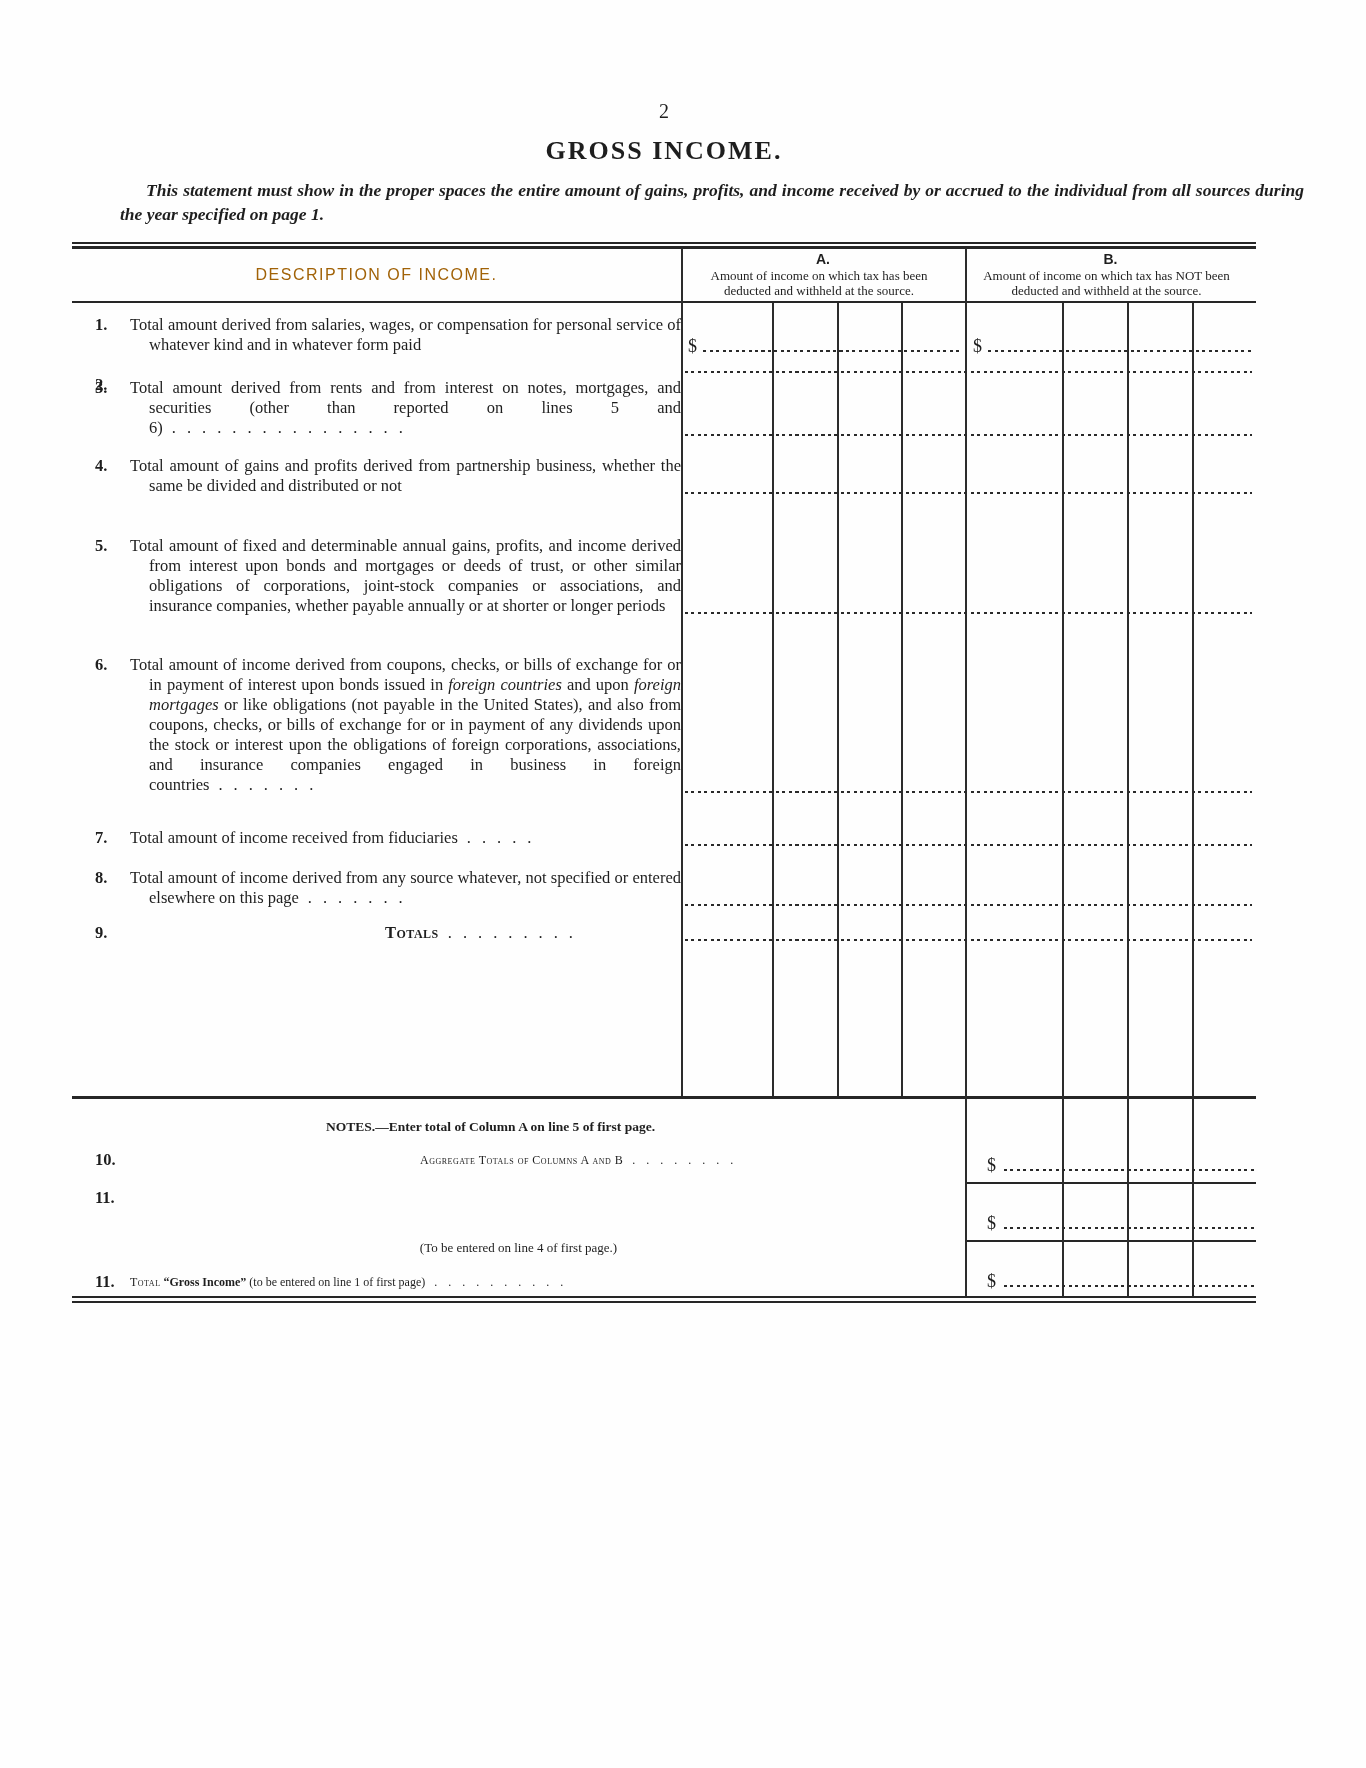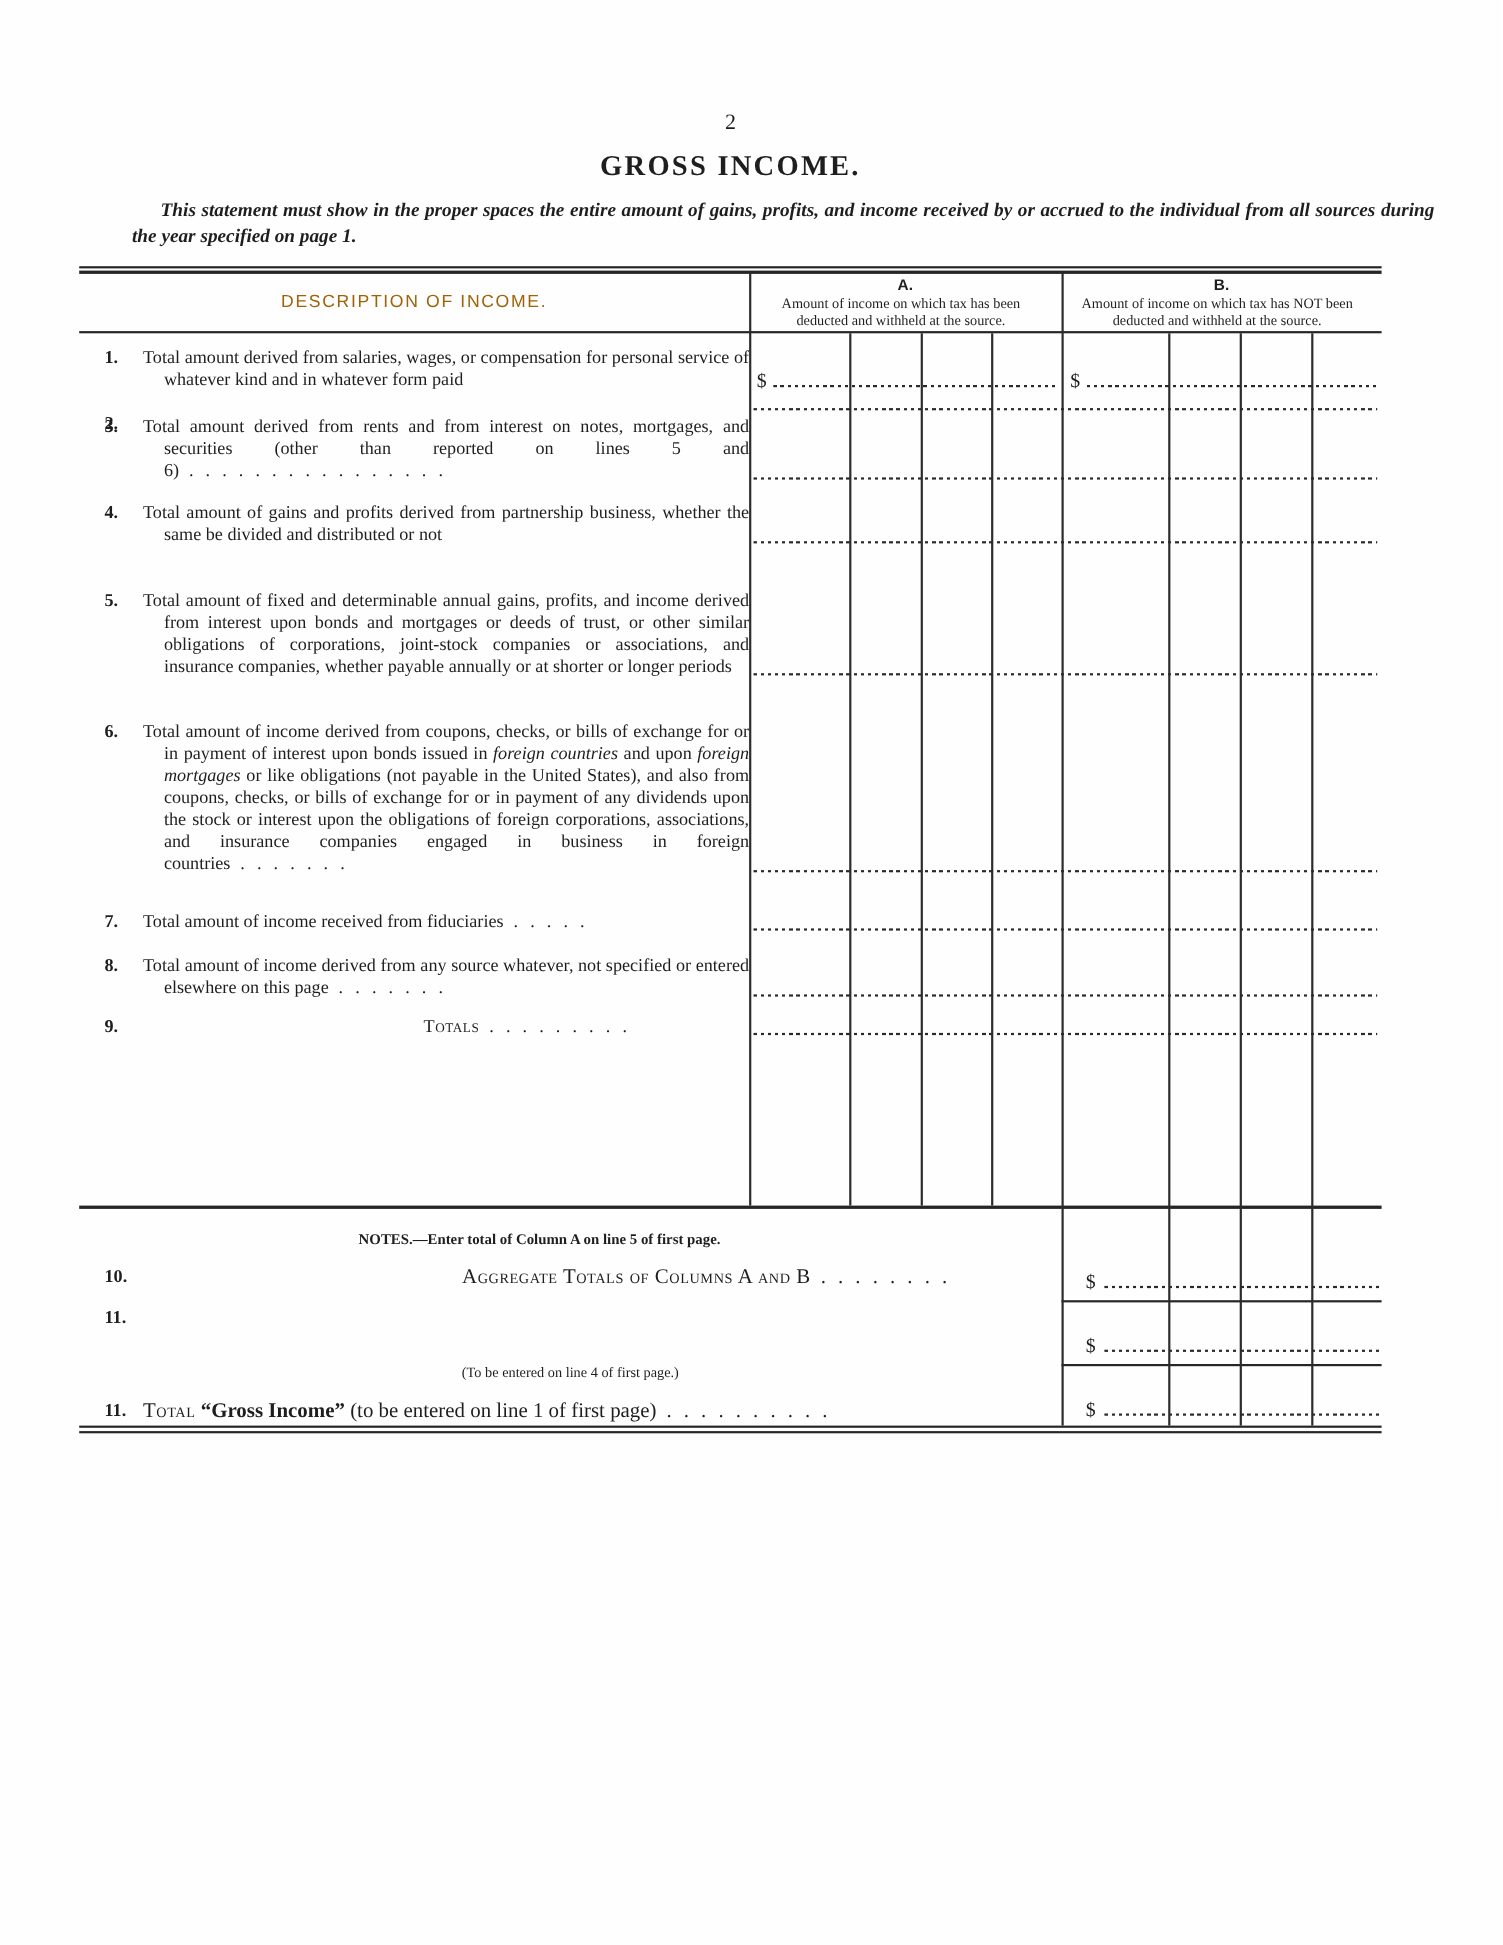--- a/index.html
+++ b/index.html
@@ -67,24 +67,24 @@
   .dashline {
     height:2px;
     background-image:repeating-linear-gradient(90deg,#2a2a2a 0 3px,transparent 3px 6.5px);
   }
   .rowline { position:absolute; left:613px; right:4px; bottom:2px; }
   .amt { position:absolute; bottom:0; display:flex; align-items:flex-end; }
   .amt .dollar { font-size:18px; line-height:18px; padding-right:6px; }
   .amt .dline { flex:1; margin-bottom:3px; }
   .amt-a { left:616px; width:272px; }
   .amt-b { left:901px; width:279px; }
-  .row9-label { margin-left:255px; }
-
-  
-  .fitem { position:absolute; font-size:19px; line-height:21px; }
+  .row9-label { margin-left:255px;font-weight:bold; }
+
+  
+  .fitem { position:absolute; font-size:12px; line-height:21px; }
   .fnum { position:absolute; font-weight:bold; font-size:16.5px; left:23px; }
   .notes { top:874px; left:254px; font-size:13.5px; font-weight:bold; }
   .n10 { top:908px; }
   .t10 { top:908px; left:348px; white-space:nowrap; }
   .n11 { top:946px; }
   .t11 { top:946px; left:30px; width:838px; text-align:center; }
   .note11 { top:995px; left:0; width:893px; text-align:center; font-size:13px; }
   .n12 { top:1030px; }
   .t12 { top:1030px; left:58px; white-space:nowrap; }
   .bamt { position:absolute; left:901px; width:281px; height:20px;

